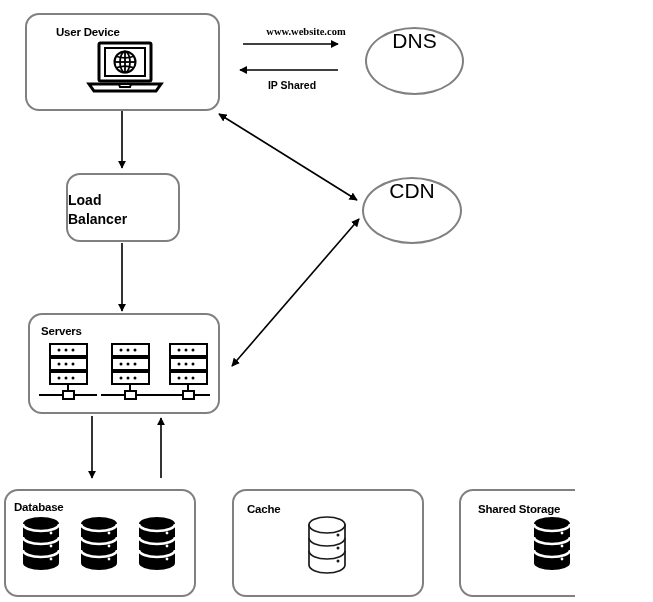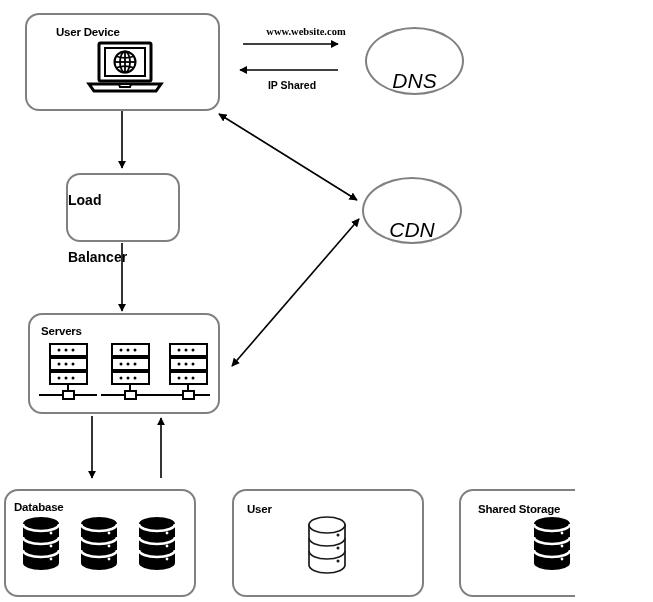--- a/index.html
+++ b/index.html
@@ -51,23 +51,22 @@
     color: #000000;
     line-height: 19px;
   }
   .ellipse-node {
     position: absolute;
     box-sizing: border-box;
     border: 2.5px solid #808080;
     border-radius: 50%;
     background: #ffffff;
     display: flex;
-    align-items: flex-end;
+    align-items: flex-start;
     justify-content: center;
-    font-style: italic;
   }
   .ellipse-text {
     font-family: "Liberation Sans", sans-serif;
     font-size: 21px;
     font-weight: normal;
     color: #000000;
   }
   .edge-label {
     position: absolute;
     font-family: "Liberation Sans", sans-serif;
@@ -139,21 +138,21 @@
 
   <div class="edge-label" style="left:257px; top:26px; width:98px;font-family:Liberation Serif, serif;">www.website.com</div>
   <div class="edge-label" style="left:243px; top:79px; width:98px;">IP Shared</div>
 
   <div class="ellipse-node" style="left:362px; top:177px; width:100px; height:67px;">
     <span class="ellipse-text">CDN</span>
   </div>
 
   <div class="node-box" style="left:66px; top:173px; width:114px; height:69px;">
     <div class="center-label" style="top:16px;">Load</div>
-    <div class="center-label" style="top:35px;margin-top:38px;">Balancer</div>
+    <div class="center-label" style="top:35px;">Balancer</div>
   </div>
 
   <div class="node-box" style="left:28px; top:313px; width:192px; height:101px;">
     <div class="box-label" style="left:11px; top:10px;">Servers</div>
 
     <svg class="icon-abs" style="left:8px; top:28px;" width="60" height="62" viewBox="0 0 60 62" xmlns="http://www.w3.org/2000/svg">
       <rect x="12" y="1" width="37" height="12" fill="#ffffff" stroke="#000000" stroke-width="2"></rect>
       <rect x="12" y="15" width="37" height="12" fill="#ffffff" stroke="#000000" stroke-width="2"></rect>
       <rect x="12" y="29" width="37" height="12" fill="#ffffff" stroke="#000000" stroke-width="2"></rect>
       <circle cx="21" cy="7" r="1.5" fill="#000000"></circle>
@@ -238,21 +237,21 @@
       <path d="M 3 8 A 18 7 0 0 0 39 8" fill="none" stroke="#ffffff" stroke-width="2.6"></path>
       <path d="M 3 21 A 18 7 0 0 0 39 21" fill="none" stroke="#ffffff" stroke-width="2.6"></path>
       <path d="M 3 34 A 18 7 0 0 0 39 34" fill="none" stroke="#ffffff" stroke-width="2.6"></path>
       <circle cx="31" cy="17" r="1.4" fill="#ffffff"></circle>
       <circle cx="31" cy="30" r="1.4" fill="#ffffff"></circle>
       <circle cx="31" cy="43" r="1.4" fill="#ffffff"></circle>
     </svg>
   </div>
 
   <div class="node-box" style="left:232px; top:489px; width:192px; height:108px;">
-    <div class="box-label" style="left:13px; top:12px;">User</div>
+    <div class="box-label" style="left:13px; top:12px;">Cache</div>
 
     <svg class="icon-abs" style="left:71px; top:25px;" width="44" height="58" viewBox="0 0 44 58" xmlns="http://www.w3.org/2000/svg">
       <path d="M 4 9 L 4 49 A 18 8 0 0 0 40 49 L 40 9 Z" fill="#ffffff" stroke="#1a1a1a" stroke-width="1.7"></path>
       <ellipse cx="22" cy="9" rx="18" ry="8" fill="#ffffff" stroke="#1a1a1a" stroke-width="1.7"></ellipse>
       <path d="M 4 22 A 18 8 0 0 0 40 22" fill="none" stroke="#1a1a1a" stroke-width="1.7"></path>
       <path d="M 4 35 A 18 8 0 0 0 40 35" fill="none" stroke="#1a1a1a" stroke-width="1.7"></path>
       <circle cx="33" cy="19" r="1.5" fill="#1a1a1a"></circle>
       <circle cx="33" cy="32" r="1.5" fill="#1a1a1a"></circle>
       <circle cx="33" cy="45" r="1.5" fill="#1a1a1a"></circle>
     </svg>

